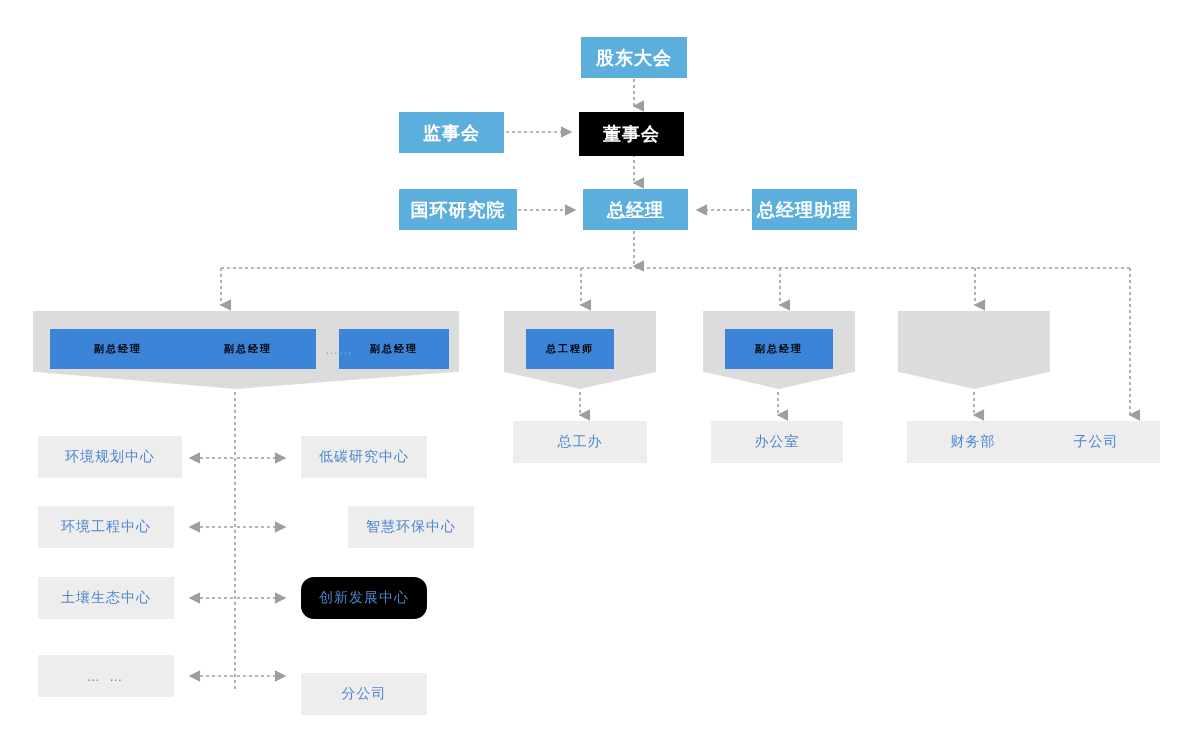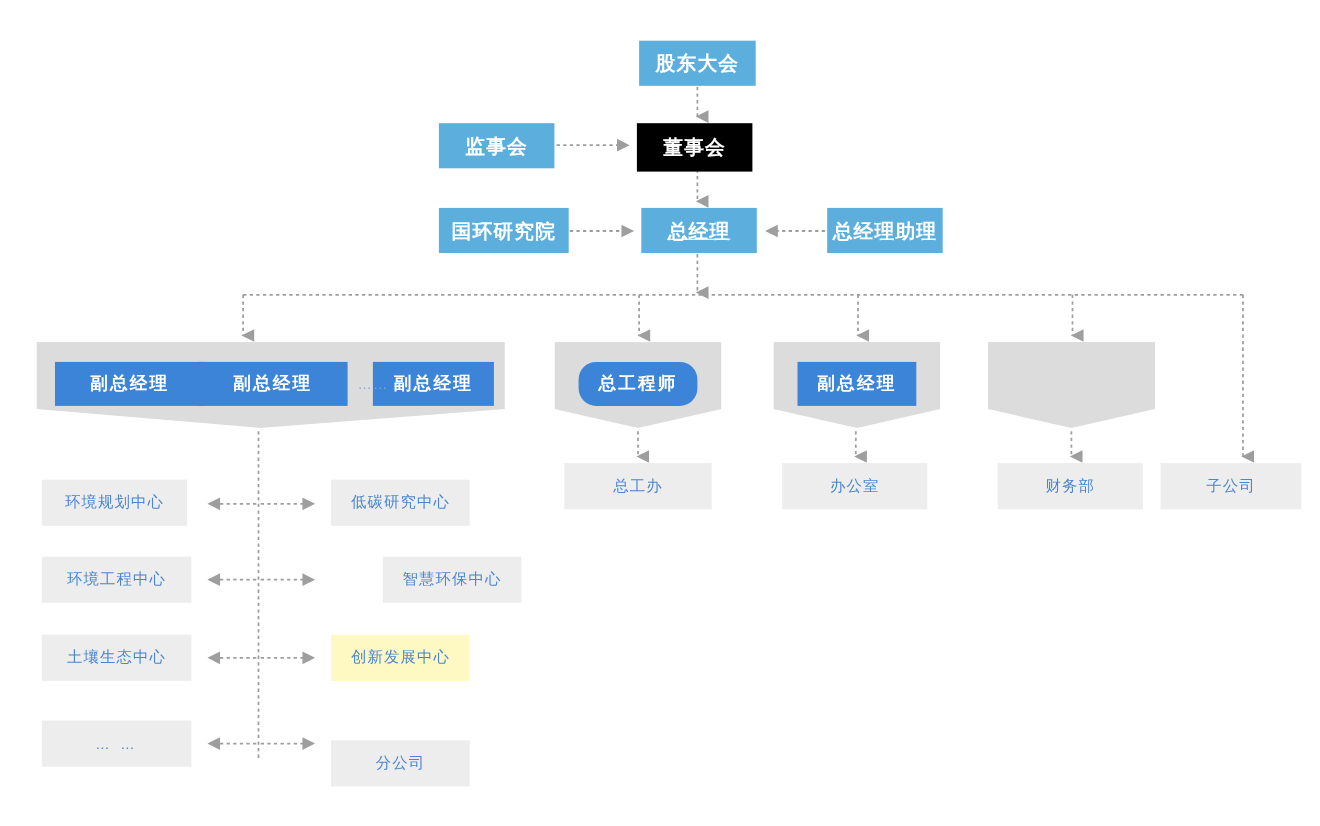--- a/index.html
+++ b/index.html
@@ -47,22 +47,22 @@
     width: 100%;
     height: 100%;
     background: #dcdcdc;
   }
   .node-exec {
     position: absolute;
     display: flex;
     align-items: center;
     justify-content: center;
     background: #3C84D7;
-    color: #ffffff;
-    font-size: 16px;
+    color: #000000;
+    font-size: 10px;
     font-weight: bold;
     letter-spacing: 2px;
     z-index: 2;
   }
   .ellipsis-inline {
     position: absolute;
     display: flex;
     align-items: center;
     justify-content: center;
     color: #7FA8D8;
@@ -158,36 +158,36 @@
       <div class="node-top" style="left: 752px; top: 189px; width: 105px; height: 41px; background: rgb(92, 175, 221);">总经理助理</div>
       <div class="banner" style="left: 33px; top: 311px; width: 426px; height: 78px;">
         <div class="banner-shape" style="background: rgb(220, 220, 220); clip-path: polygon(0% 0%, 100% 0%, 100% 78%, 47.65% 100%, 0% 78%);"></div>
         <div class="node-exec" style="left: 17px; top: 18px; width: 136px; height: 40px; background: rgb(60, 132, 215);">副总经理</div>
         <div class="node-exec" style="left: 147px; top: 18px; width: 136px; height: 40px; background: rgb(60, 132, 215);">副总经理</div>
         <div class="node-exec" style="left: 306px; top: 18px; width: 110px; height: 40px; background: rgb(60, 132, 215);">副总经理</div>
         <div class="ellipsis-inline" style="left: 283px; top: 18px; width: 46px; height: 40px;">……</div>
       </div>
       <div class="banner" style="left: 504px; top: 311px; width: 152px; height: 78px;">
         <div class="banner-shape" style="background: rgb(220, 220, 220); clip-path: polygon(0% 0%, 100% 0%, 100% 78%, 50% 100%, 0% 78%);"></div>
-        <div class="node-exec" style="left: 22px; top: 18px; width: 108px; height: 40px; background: rgb(60, 132, 215); border-radius: 16px;">总工程师</div>
+        <div class="node-exec" style="left: 22px; top: 18px; width: 88px; height: 40px; background: rgb(60, 132, 215);">总工程师</div>
       </div>
       <div class="banner" style="left: 703px; top: 311px; width: 152px; height: 78px;">
         <div class="banner-shape" style="background: rgb(220, 220, 220); clip-path: polygon(0% 0%, 100% 0%, 100% 78%, 50% 100%, 0% 78%);"></div>
         <div class="node-exec" style="left: 22px; top: 18px; width: 108px; height: 40px; background: rgb(60, 132, 215);">副总经理</div>
       </div>
       <div class="banner" style="left: 898px; top: 311px; width: 152px; height: 78px;">
         <div class="banner-shape" style="background: rgb(220, 220, 220); clip-path: polygon(0% 0%, 100% 0%, 100% 78%, 50% 100%, 0% 78%);"></div>
       </div>
       <div class="node-leaf" style="left: 513px; top: 421px; width: 134px; height: 42px; background: rgb(237, 237, 237); color: rgb(75, 134, 207);">总工办</div>
       <div class="node-leaf" style="left: 711px; top: 421px; width: 132px; height: 42px; background: rgb(237, 237, 237); color: rgb(75, 134, 207);">办公室</div>
       <div class="node-leaf" style="left: 907px; top: 421px; width: 132px; height: 42px; background: rgb(237, 237, 237); color: rgb(75, 134, 207);">财务部</div>
-      <div class="node-leaf" style="left: 1055px; top: 421px; width: 128px; height: 42px; background: rgb(237, 237, 237); color: rgb(75, 134, 207);">子公司</div>
-      <div class="node-leaf" style="left: 38px; top: 436px; width: 132px; height: 42px; background: rgb(237, 237, 237); color: rgb(75, 134, 207);">环境规划中心</div>
+      <div class="node-leaf" style="left: 1032px; top: 421px; width: 128px; height: 42px; background: rgb(237, 237, 237); color: rgb(75, 134, 207);">子公司</div>
+      <div class="node-leaf" style="left: 38px; top: 436px; width: 144px; height: 42px; background: rgb(237, 237, 237); color: rgb(75, 134, 207);">环境规划中心</div>
       <div class="node-leaf" style="left: 301px; top: 436px; width: 126px; height: 42px; background: rgb(237, 237, 237); color: rgb(75, 134, 207);">低碳研究中心</div>
       <div class="node-leaf" style="left: 38px; top: 506px; width: 136px; height: 42px; background: rgb(237, 237, 237); color: rgb(75, 134, 207);">环境工程中心</div>
       <div class="node-leaf" style="left: 301px; top: 506px; width: 126px; height: 42px; background: rgb(237, 237, 237); color: rgb(75, 134, 207); margin-left: 47px;">智慧环保中心</div>
       <div class="node-leaf" style="left: 38px; top: 577px; width: 136px; height: 42px; background: rgb(237, 237, 237); color: rgb(75, 134, 207);">土壤生态中心</div>
-      <div class="node-leaf" style="left: 301px; top: 577px; width: 126px; height: 42px; background: #fef9c3; color: rgb(75, 134, 207);">创新发展中心</div>
+      <div class="node-leaf" style="left: 301px; top: 577px; width: 126px; height: 42px; background: #000000; color: rgb(75, 134, 207); border-radius: 13px;">创新发展中心</div>
       <div class="node-leaf is-ellipsis" style="left: 38px; top: 655px; width: 136px; height: 42px; background: rgb(237, 237, 237); color: rgb(75, 134, 207);">… …</div>
       <div class="node-leaf" style="left: 301px; top: 655px; width: 126px; height: 42px; background: rgb(237, 237, 237); color: rgb(75, 134, 207); margin-top: 18px;">分公司</div>
     </div>
 
 </div>
 
 </body></html>

